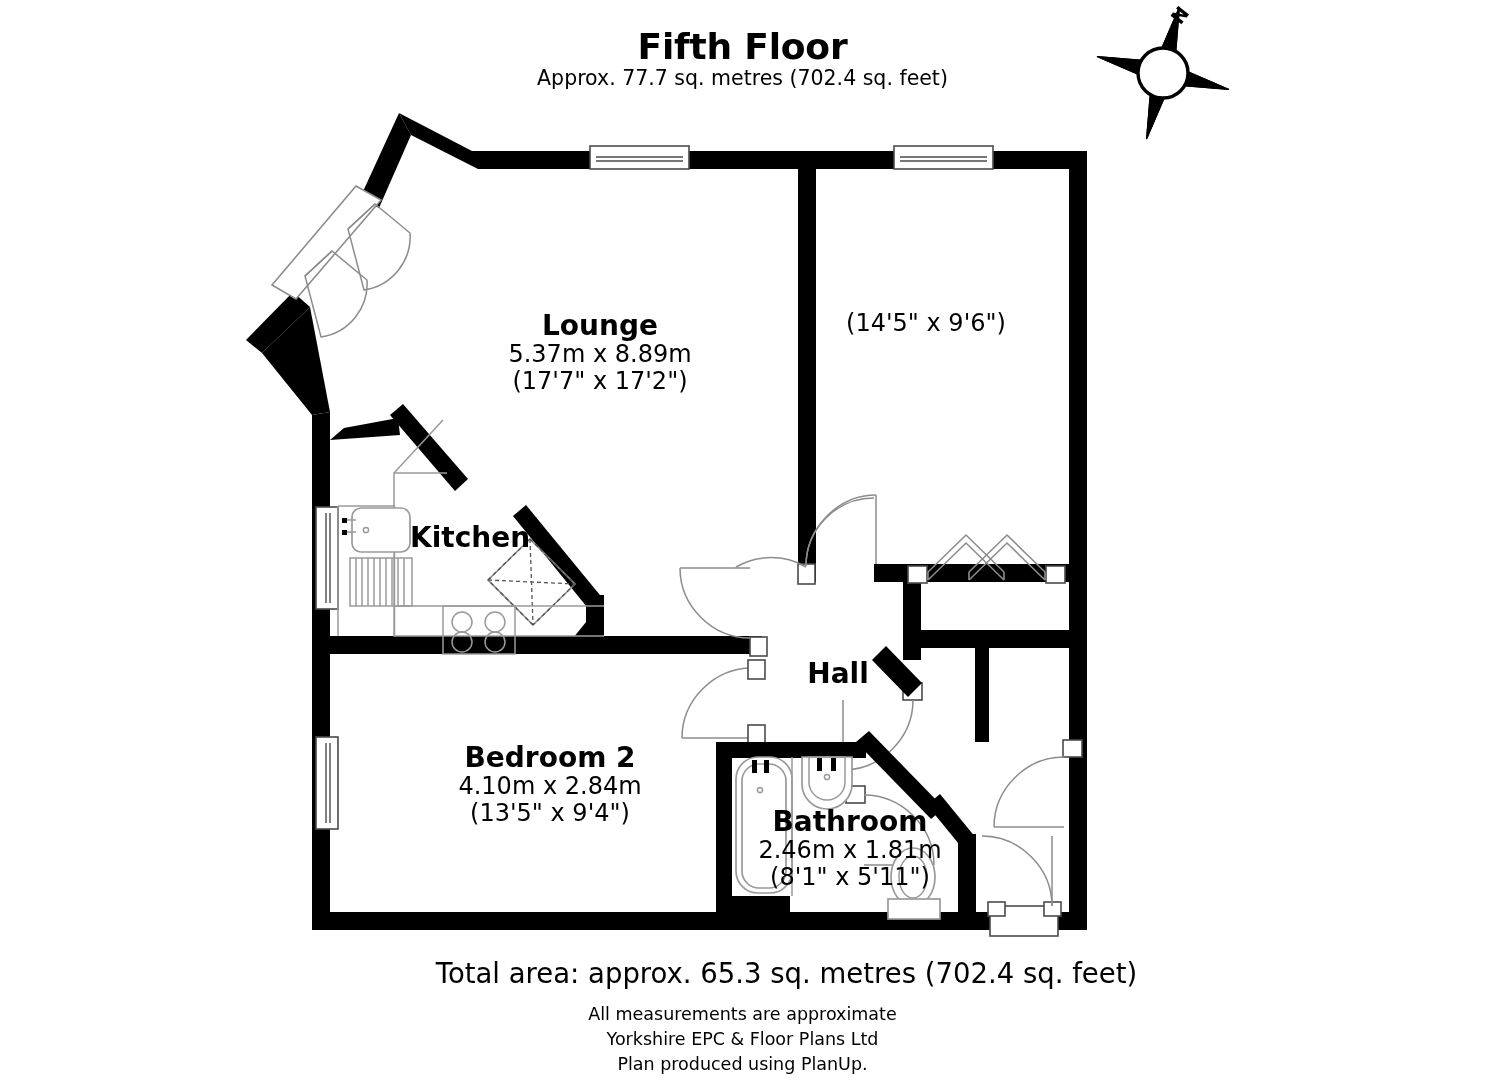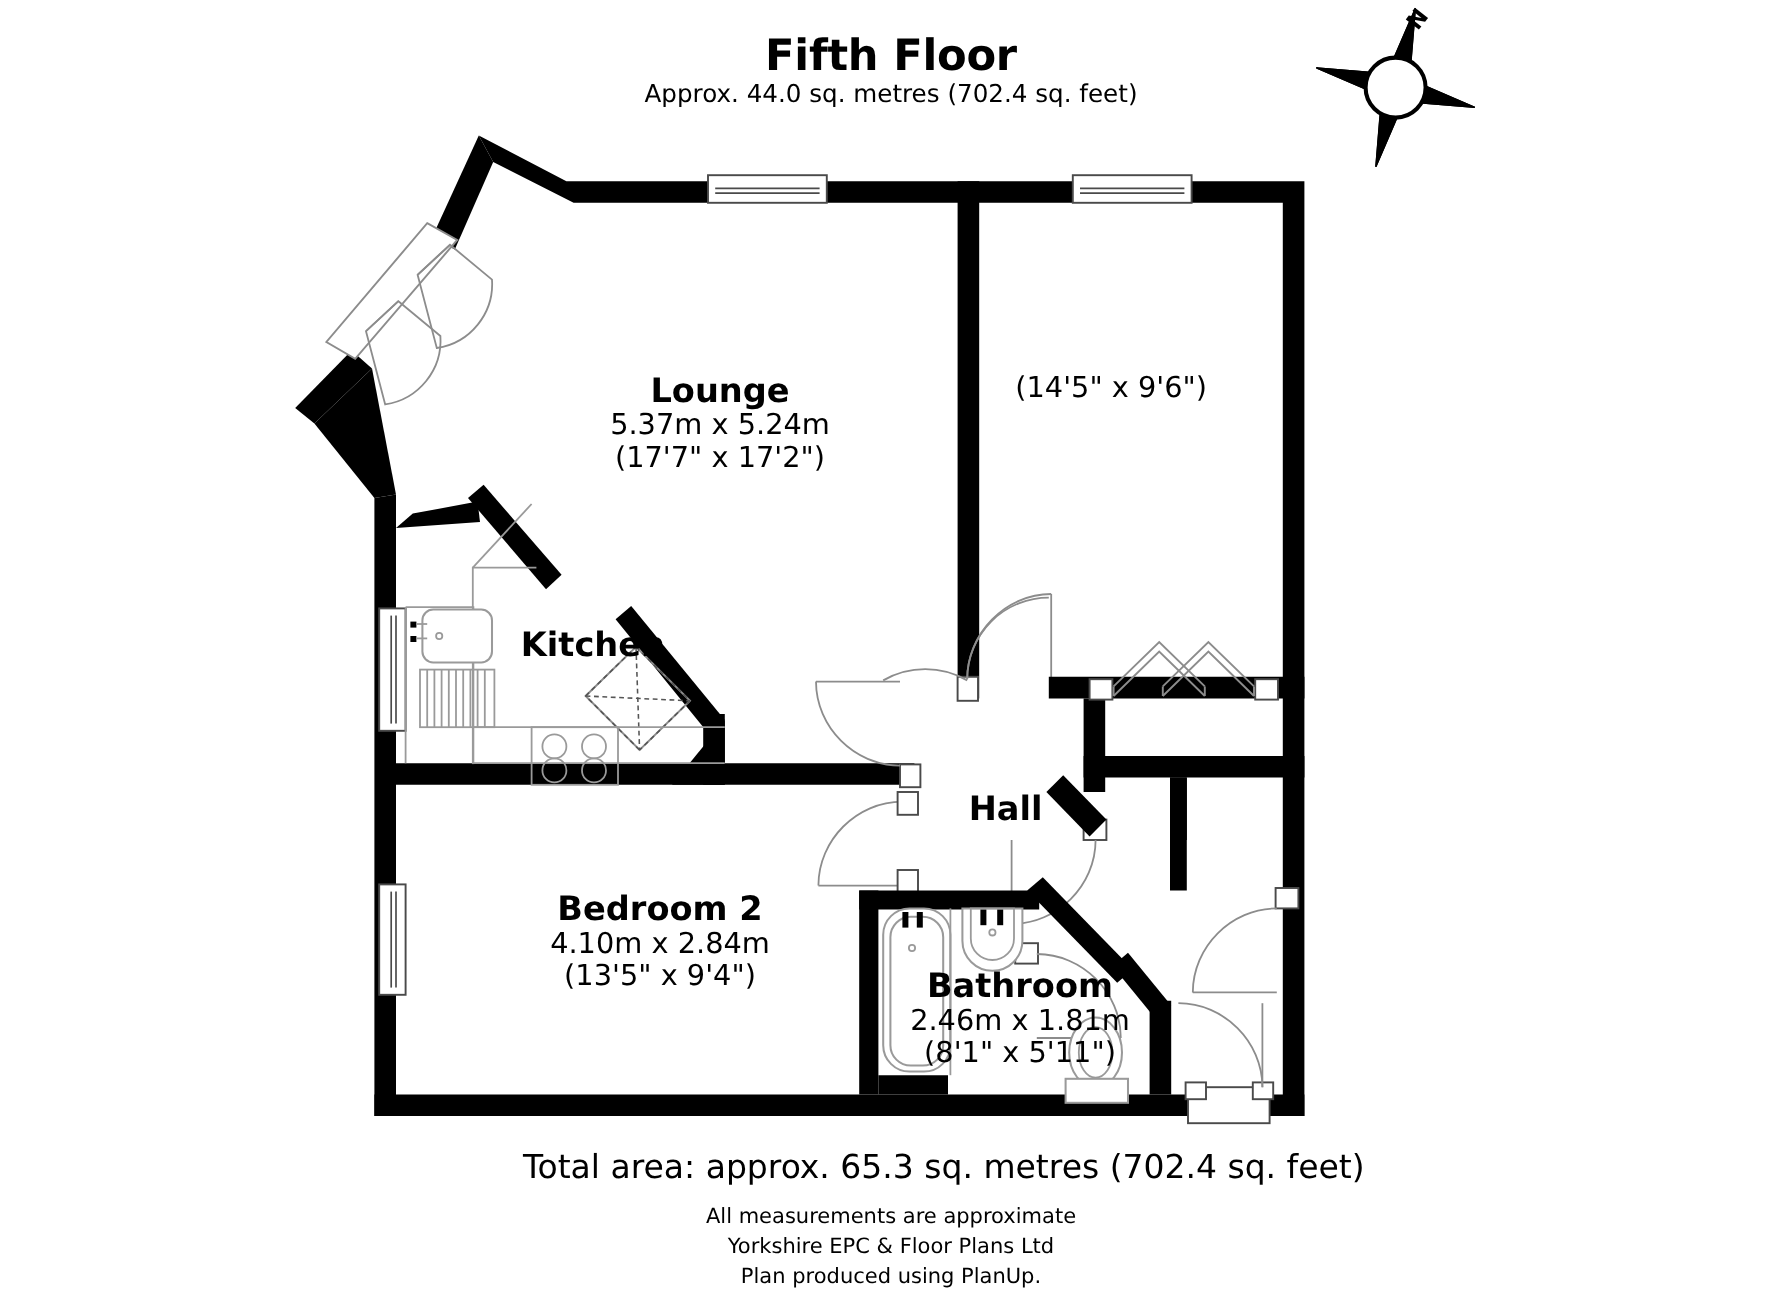--- a/index.html
+++ b/index.html
@@ -86,41 +86,41 @@
     font-weight: bold;
     line-height: 1.12;
   }
   .rm-dim {
     font-size: 24px;
     font-weight: normal;
     line-height: 1.13;
   }
   #lbl-lounge   { left: 448px; top: 310px; width: 304px; }
   #lbl-bed1     { left: 790px; top: 310px; width: 272px; }
-  #lbl-kitchen  { left: 318px; top: 522px; width: 260px; text-align: left; padding-left: 116px; }
+  #lbl-kitchen  { left: 318px; top: 522px; width: 260px; text-align: left; padding-left: 92px; }
   #lbl-hall     { left: 740px; top: 658px; width: 196px; }
   #lbl-bed2     { left: 390px; top: 742px; width: 320px; }
   #lbl-bath     { left: 700px; top: 806px; width: 300px; }
   #compass-n {
     position: absolute;
     left: 1172px;
     top: 4px;
     font-size: 19px;
     font-weight: bold;
     transform: rotate(128deg);
     transform-origin: 50% 50%;
   }
 </style>
 </head>
 <body>
 
 <div id="plan-root">
 
   <div class="hdr" id="floor-title">Fifth Floor</div>
-  <div class="hdr" id="floor-subtitle">Approx. 44.0 sq. metres (702.4 sq. feet)</div>
+  <div class="hdr" id="floor-subtitle">Approx. 77.7 sq. metres (702.4 sq. feet)</div>
 
   <svg id="plan-svg" viewBox="0 0 1485 1080">
 
     <g>
 
       <path class="wall" d="M 399,113 L 472,151 L 1087,151 L 1087,930 L 1069,930 L 1069,169 L 478,169 L 411,135 Z"></path>
 
       <path class="wall" d="M 399,113 L 411,135 L 379,208 L 360,198 Z"></path>
       <path class="wall" d="M 293,292 L 310,307 L 262,353 L 246,340 Z"></path>
       <path class="wall" d="M 262,353 L 310,307 L 330,412 L 312,415 Z"></path>
@@ -354,21 +354,21 @@
           <polygon class="cmpthin" points="0,0 -13,9 -68,0 -13,-9"></polygon>
         </g>
         <circle class="cmpcirc" cx="0" cy="0" r="25"></circle>
       </g>
     </g>
 
   </svg>
 
   <div class="rm-label" id="lbl-lounge">
     <div class="rm-name">Lounge</div>
-    <div class="rm-dim">5.37m x 5.24m</div>
+    <div class="rm-dim">5.37m x 8.89m</div>
     <div class="rm-dim">(17'7" x 17'2")</div>
   </div>
 
   <div class="rm-label" id="lbl-bed1">
     <div class="rm-dim">(14'5" x 9'6")</div>
   </div>
 
   <div class="rm-label" id="lbl-kitchen">
     <div class="rm-name">Kitchen</div>
   </div>

